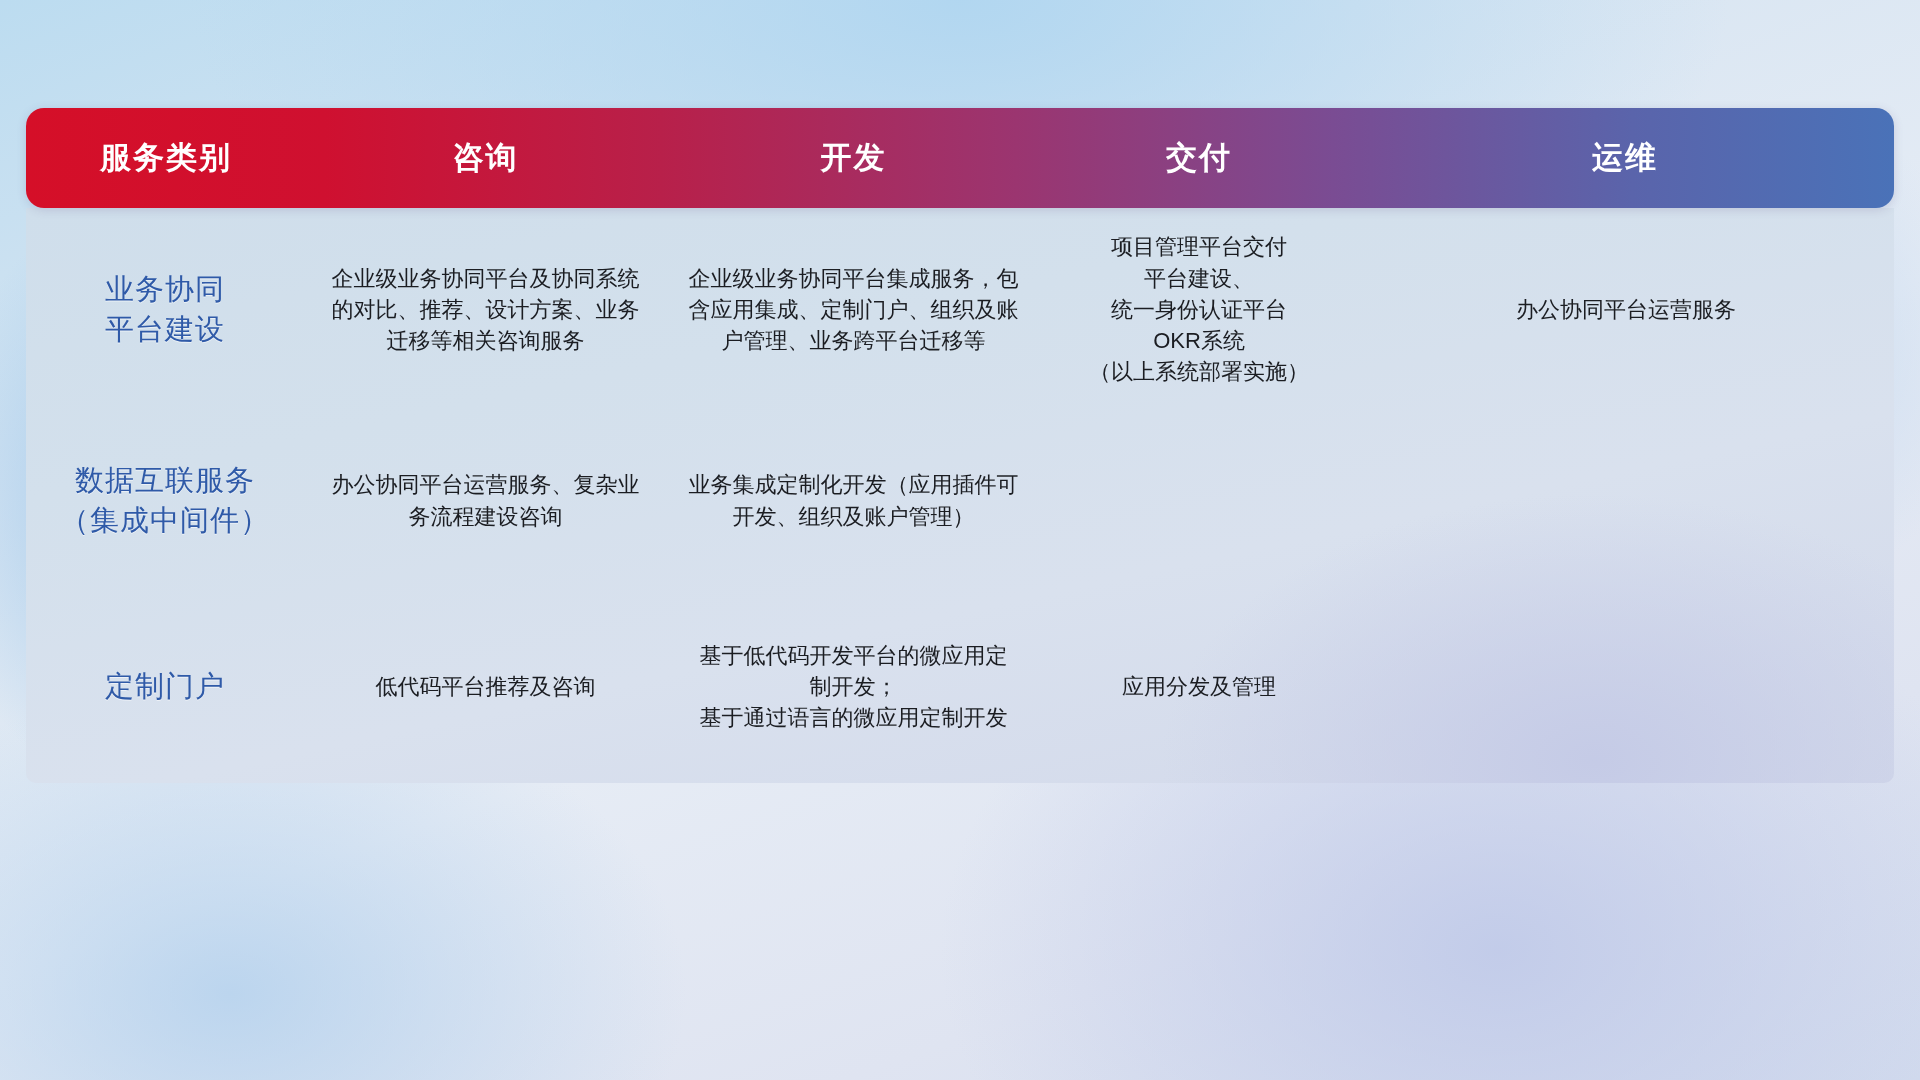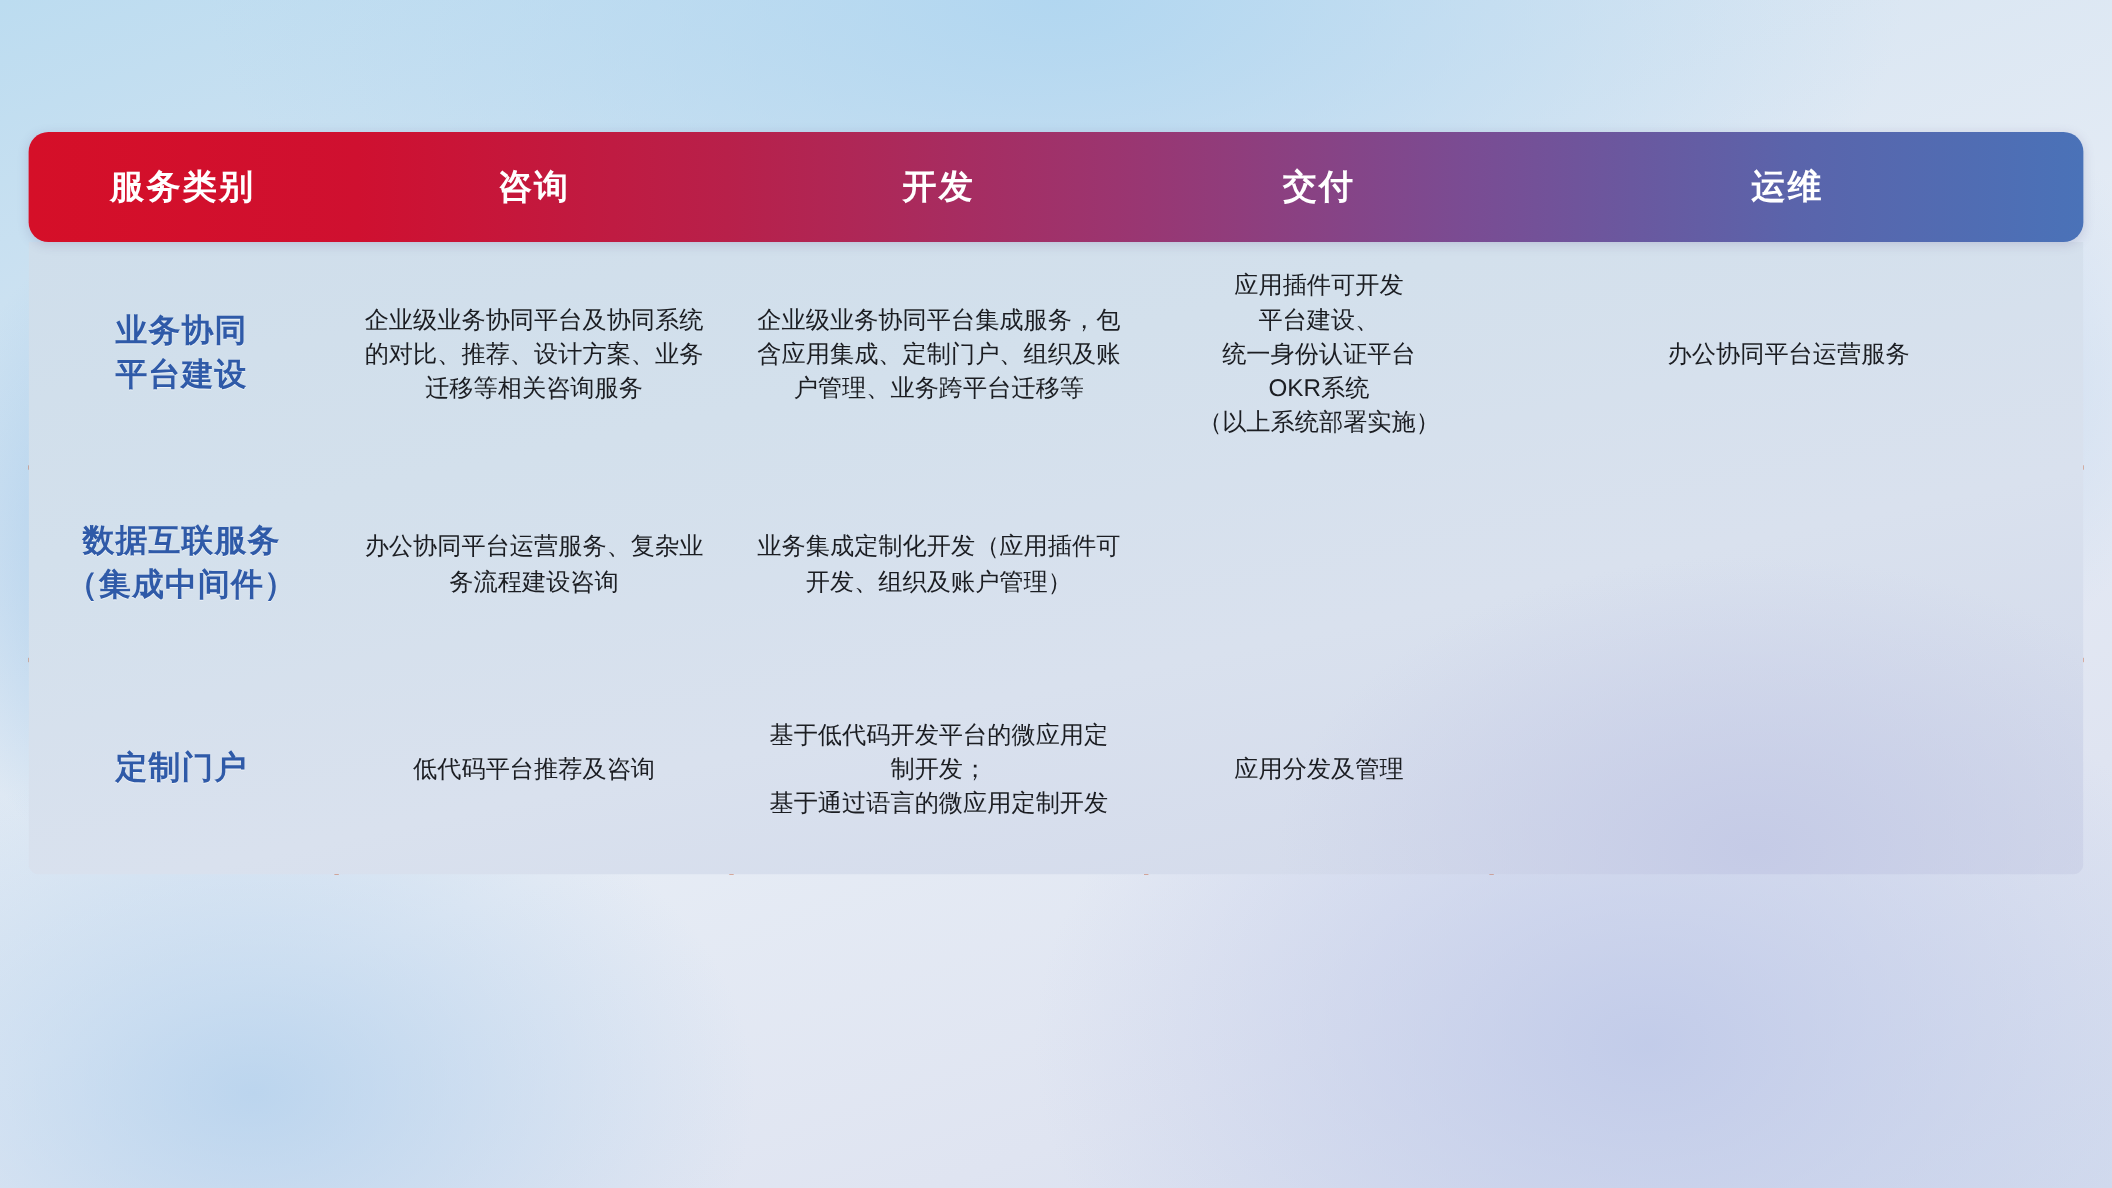--- a/index.html
+++ b/index.html
@@ -24,21 +24,21 @@
     background:radial-gradient(closest-side, rgba(152,196,234,.75), rgba(152,196,234,0) 75%);
   }
   #bg-glow-right {
     position:absolute; right:-140px; top:40px; width:520px; height:620px;
     background:radial-gradient(closest-side, rgba(198,218,240,.8), rgba(198,218,240,0) 75%);
   }
 
   
   #table-wrap {
     position:absolute;
-    left:26px; top:120px;
+    left:26px; top:108px;
     width:1868px;
   }
   table { width:100%; border-collapse:collapse; table-layout:fixed; }
 
   
   thead tr { height:100px; }
   thead th {
     color:#ffffff;
     font-size:31px;
     font-weight:bold;
@@ -76,21 +76,21 @@
     background:transparent;
   }
   tbody tr:first-child td { border-top:none; }
   tbody td:first-child { border-left:none; border-right:1px solid #0e0f12; }
   tbody td:last-child  { border-right:none;text-align:center; }
   tbody tr:last-child td { border-bottom:none; }
 
   .rowlabel {
     color:#2f5aa8;
     font-size:29px;
-    font-weight:bold;
+    font-weight:normal;
     line-height:1.35;
     letter-spacing:1px;
     text-shadow:0 1px 0 rgba(255,255,255,.55);
   }
   #tbody-surface {
     position:absolute;
     left:0; top:100px;
     width:100%;
     border-radius:0 0 10px 10px;
     background:
@@ -137,21 +137,21 @@
       <tr class="r1">
         <td>
           <span class="rowlabel">
             <span class="cell-txt">业务协同</span>
             <span class="cell-txt">平台建设</span>
           </span>
         </td>
         <td>企业级业务协同平台及协同系统的对比、推荐、设计方案、业务迁移等相关咨询服务</td>
         <td>企业级业务协同平台集成服务，包含应用集成、定制门户、组织及账户管理、业务跨平台迁移等</td>
         <td>
-          <span class="cell-txt">应用插件可开发</span>
+          <span class="cell-txt">项目管理平台交付</span>
           <span class="cell-txt">平台建设、</span>
           <span class="cell-txt">统一身份认证平台</span>
           <span class="cell-txt">OKR系统</span>
           <span class="cell-txt">（以上系统部署实施）</span>
         </td>
         <td>办公协同平台运营服务</td>
       </tr>
 
       <tr class="r2">
         <td>

